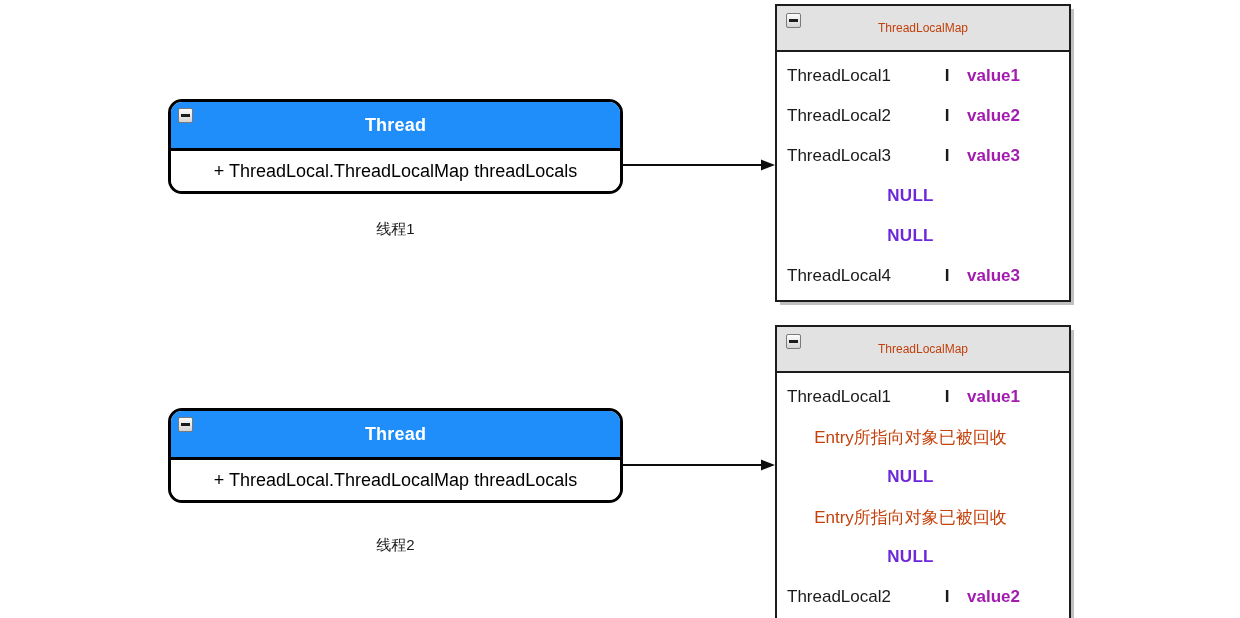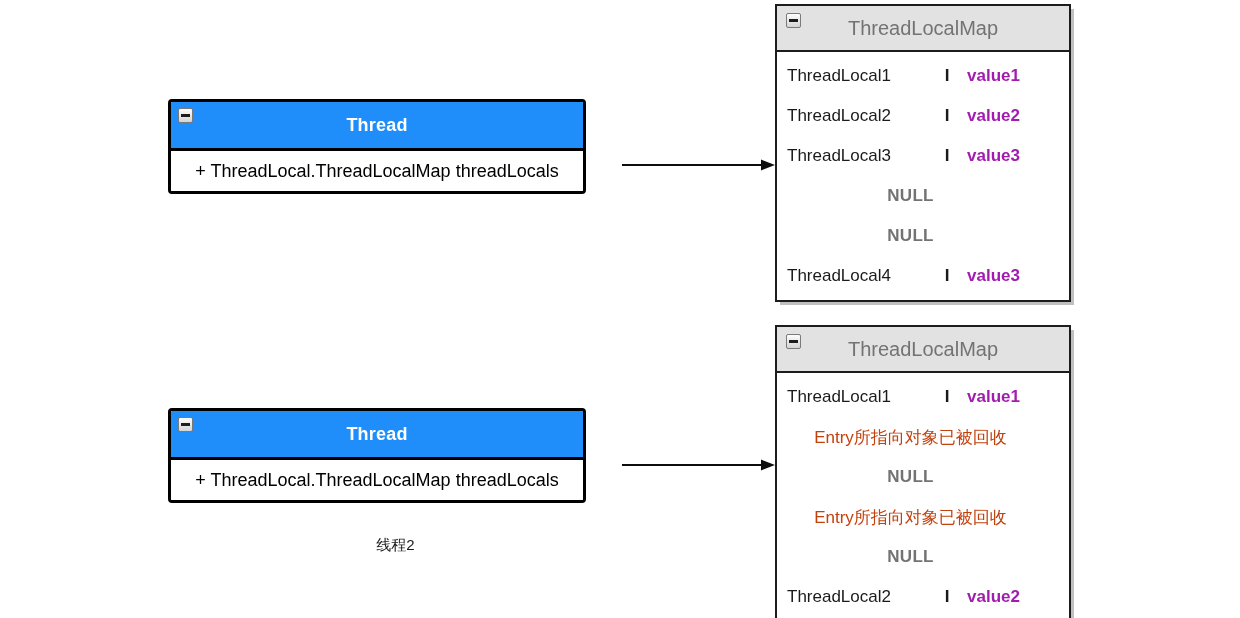--- a/index.html
+++ b/index.html
@@ -16,23 +16,23 @@
   }
 
   .canvas {
     position: absolute;
     inset: 0;
   }
 
   
   .thread-box {
     position: absolute;
-    width: 418px;
+    width: 455px;
     border: 3px solid #000000;
-    border-radius: 4px;
+    border-radius: 14px;
     background: #ffffff;
     box-sizing: border-box;
     overflow: hidden;
   }
   .thread-header {
     position: relative;
     height: 46px;
     background: #1f8efa;
     border-bottom: 3px solid #000000;
     display: flex;
@@ -109,22 +109,22 @@
     border-bottom: 2px solid #1c1c1c;
     display: flex;
     align-items: center;
     justify-content: center;
   }
   .map-header .minus-widget {
     left: 9px;
     top: 7px;
   }
   .map-title {
-    font-size: 20px;
-    color: #737373;
+    font-size: 12px;
+    color: #c2410c;
   }
   .map-rows {
     padding: 4px 9px 4px 0;
   }
   .map-row {
     height: 40px;
     display: flex;
     align-items: center;
     padding: 0 10px;
     box-sizing: border-box;
@@ -155,21 +155,21 @@
     white-space: nowrap;
   }
   .cell-note {
     font-size: 17px;
     color: #c2410c;
     white-space: nowrap;
   }
   .cell-null {
     font-size: 17px;
     font-weight: bold;
-    color: #737373;
+    color: #6d28d9;
     letter-spacing: 0.3px;
   }
   .map-row.centered .cell-null,
   .map-row.centered .cell-note {
     transform: translateX(-8px);
   }
 
   
   .arrow-svg {
     position: absolute;
@@ -191,20 +191,21 @@
 
   <div class="thread-box" style="left:168px; top:99px;">
     <div class="thread-header">
       <span class="minus-widget"></span>
       <span class="thread-title">Thread</span>
     </div>
     <div class="thread-body">
       <span class="thread-attr">+ ThreadLocal.ThreadLocalMap threadLocals</span>
     </div>
   </div>
+  <div class="thread-caption" style="left:168px; top:220px;">线程1</div>
 
   <div class="thread-box" style="left:168px; top:408px;">
     <div class="thread-header">
       <span class="minus-widget"></span>
       <span class="thread-title">Thread</span>
     </div>
     <div class="thread-body">
       <span class="thread-attr">+ ThreadLocal.ThreadLocalMap threadLocals</span>
     </div>
   </div>

